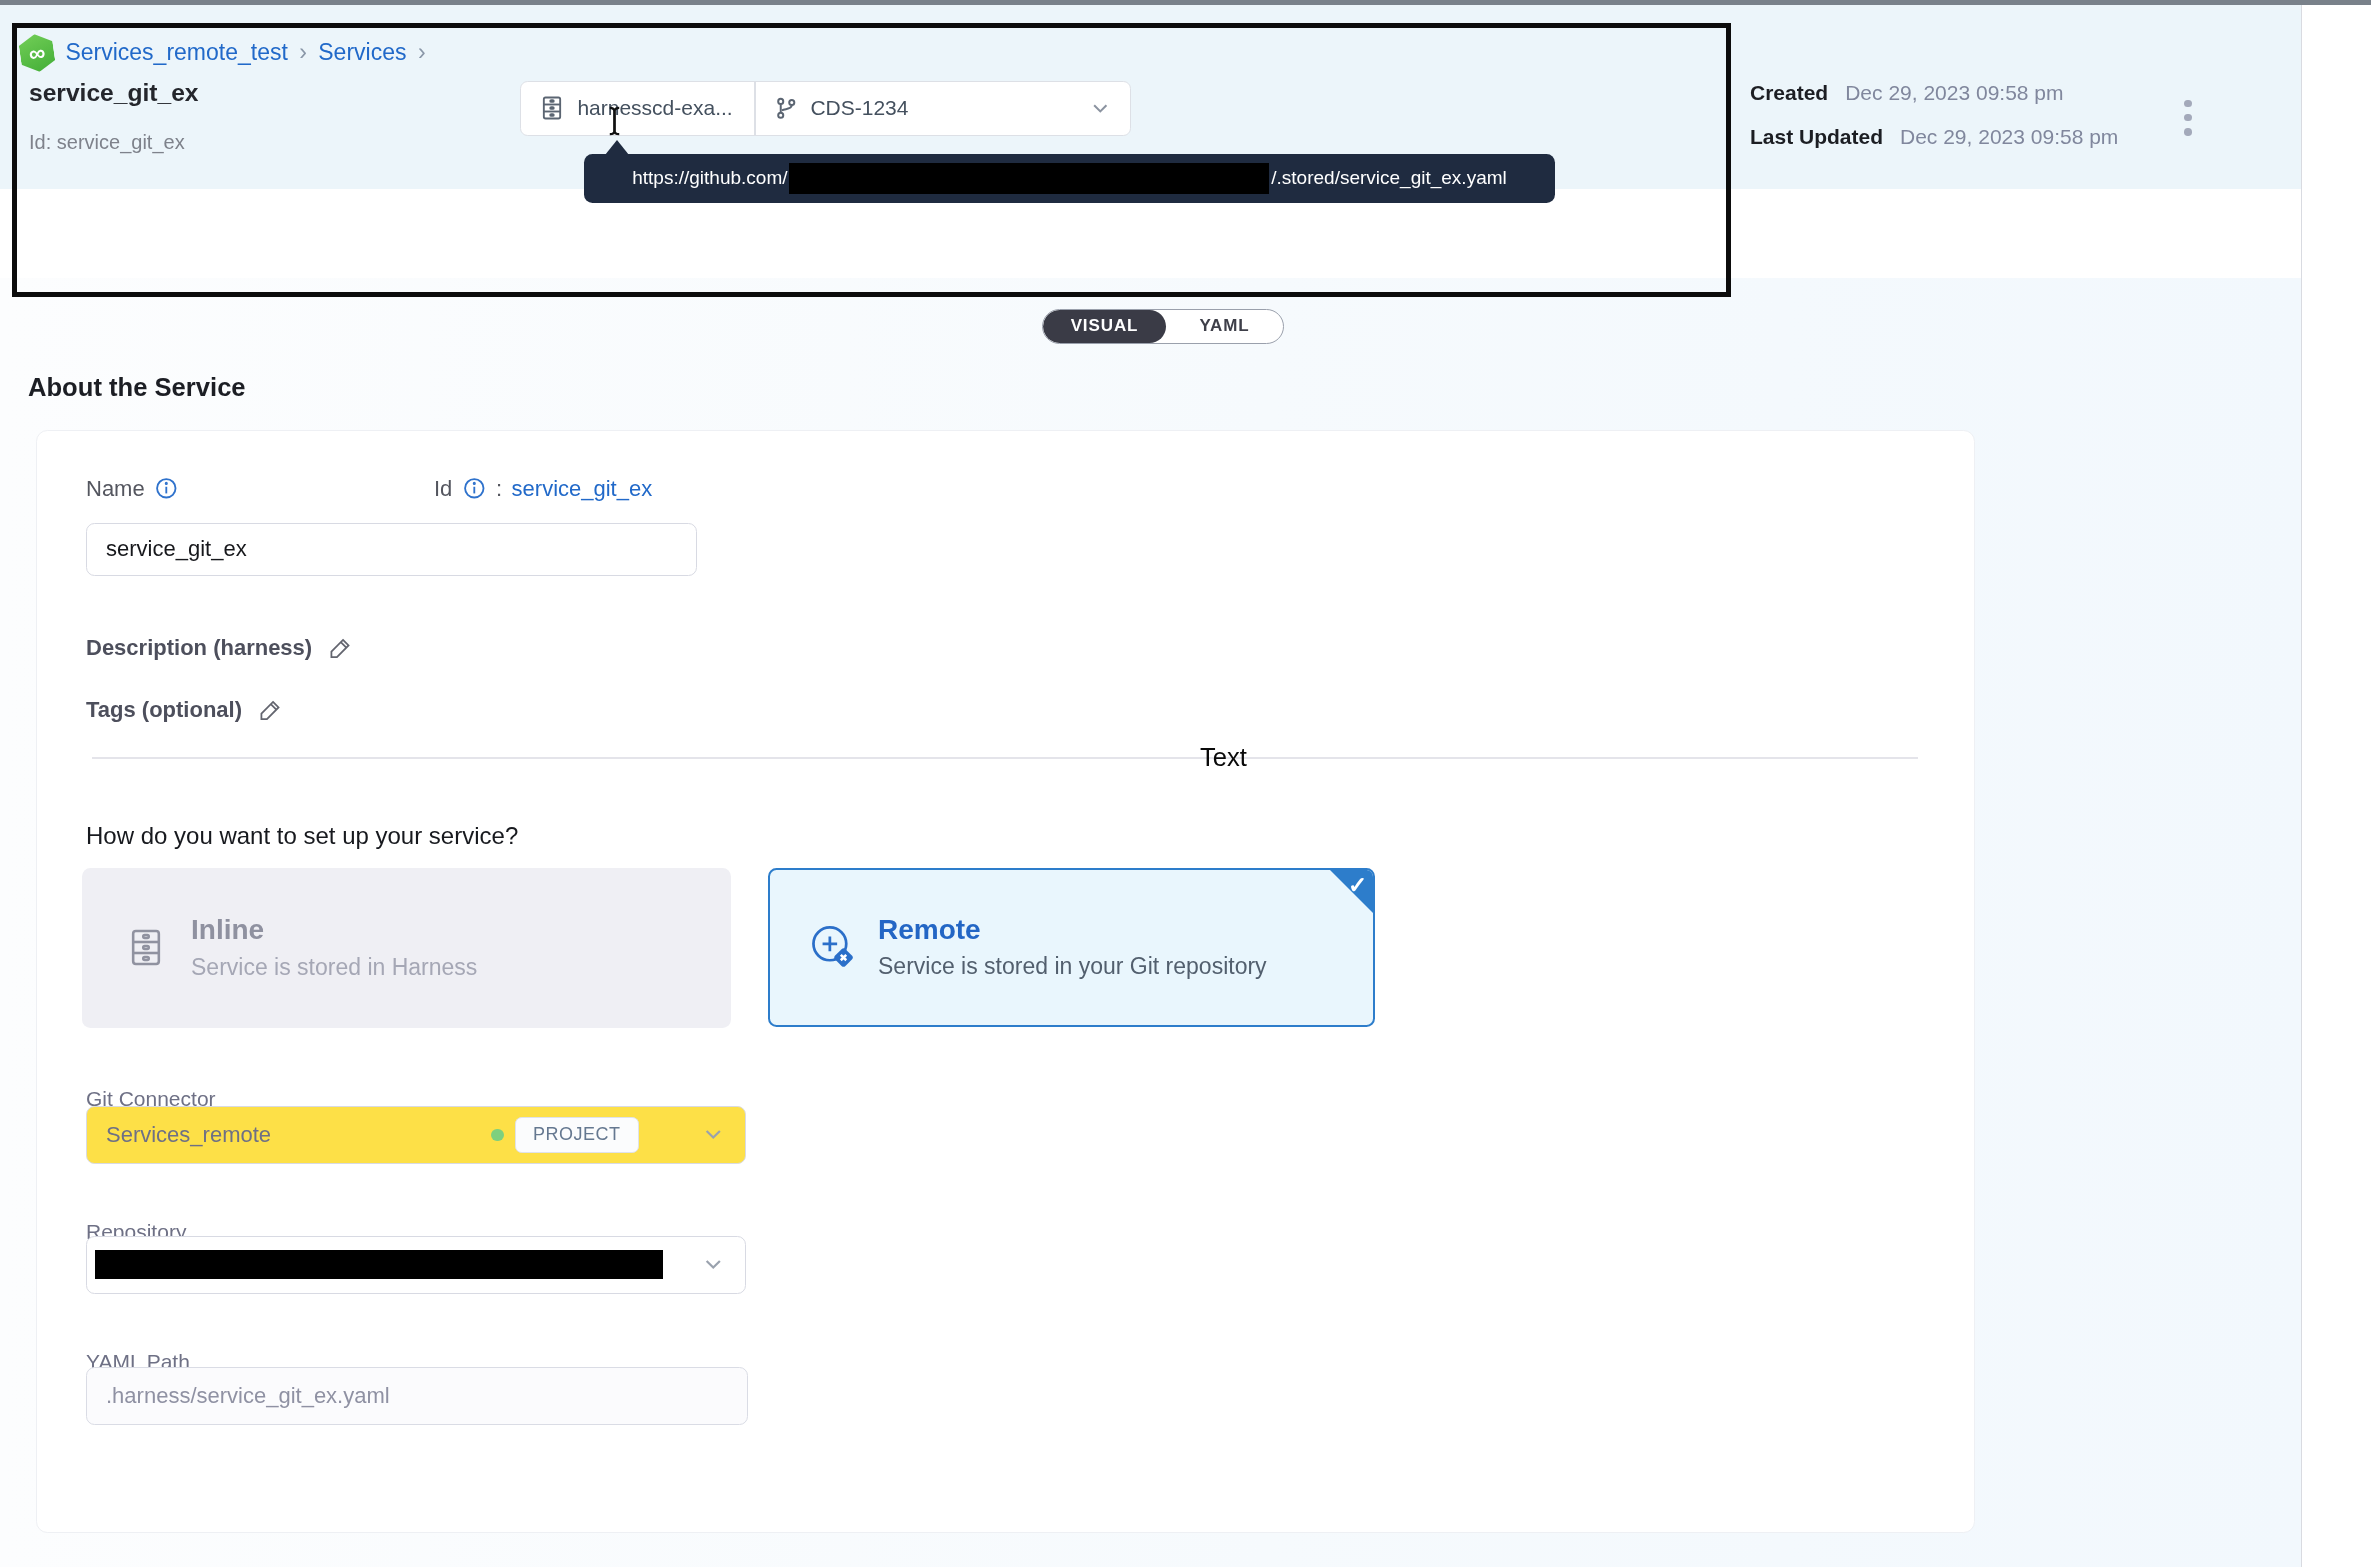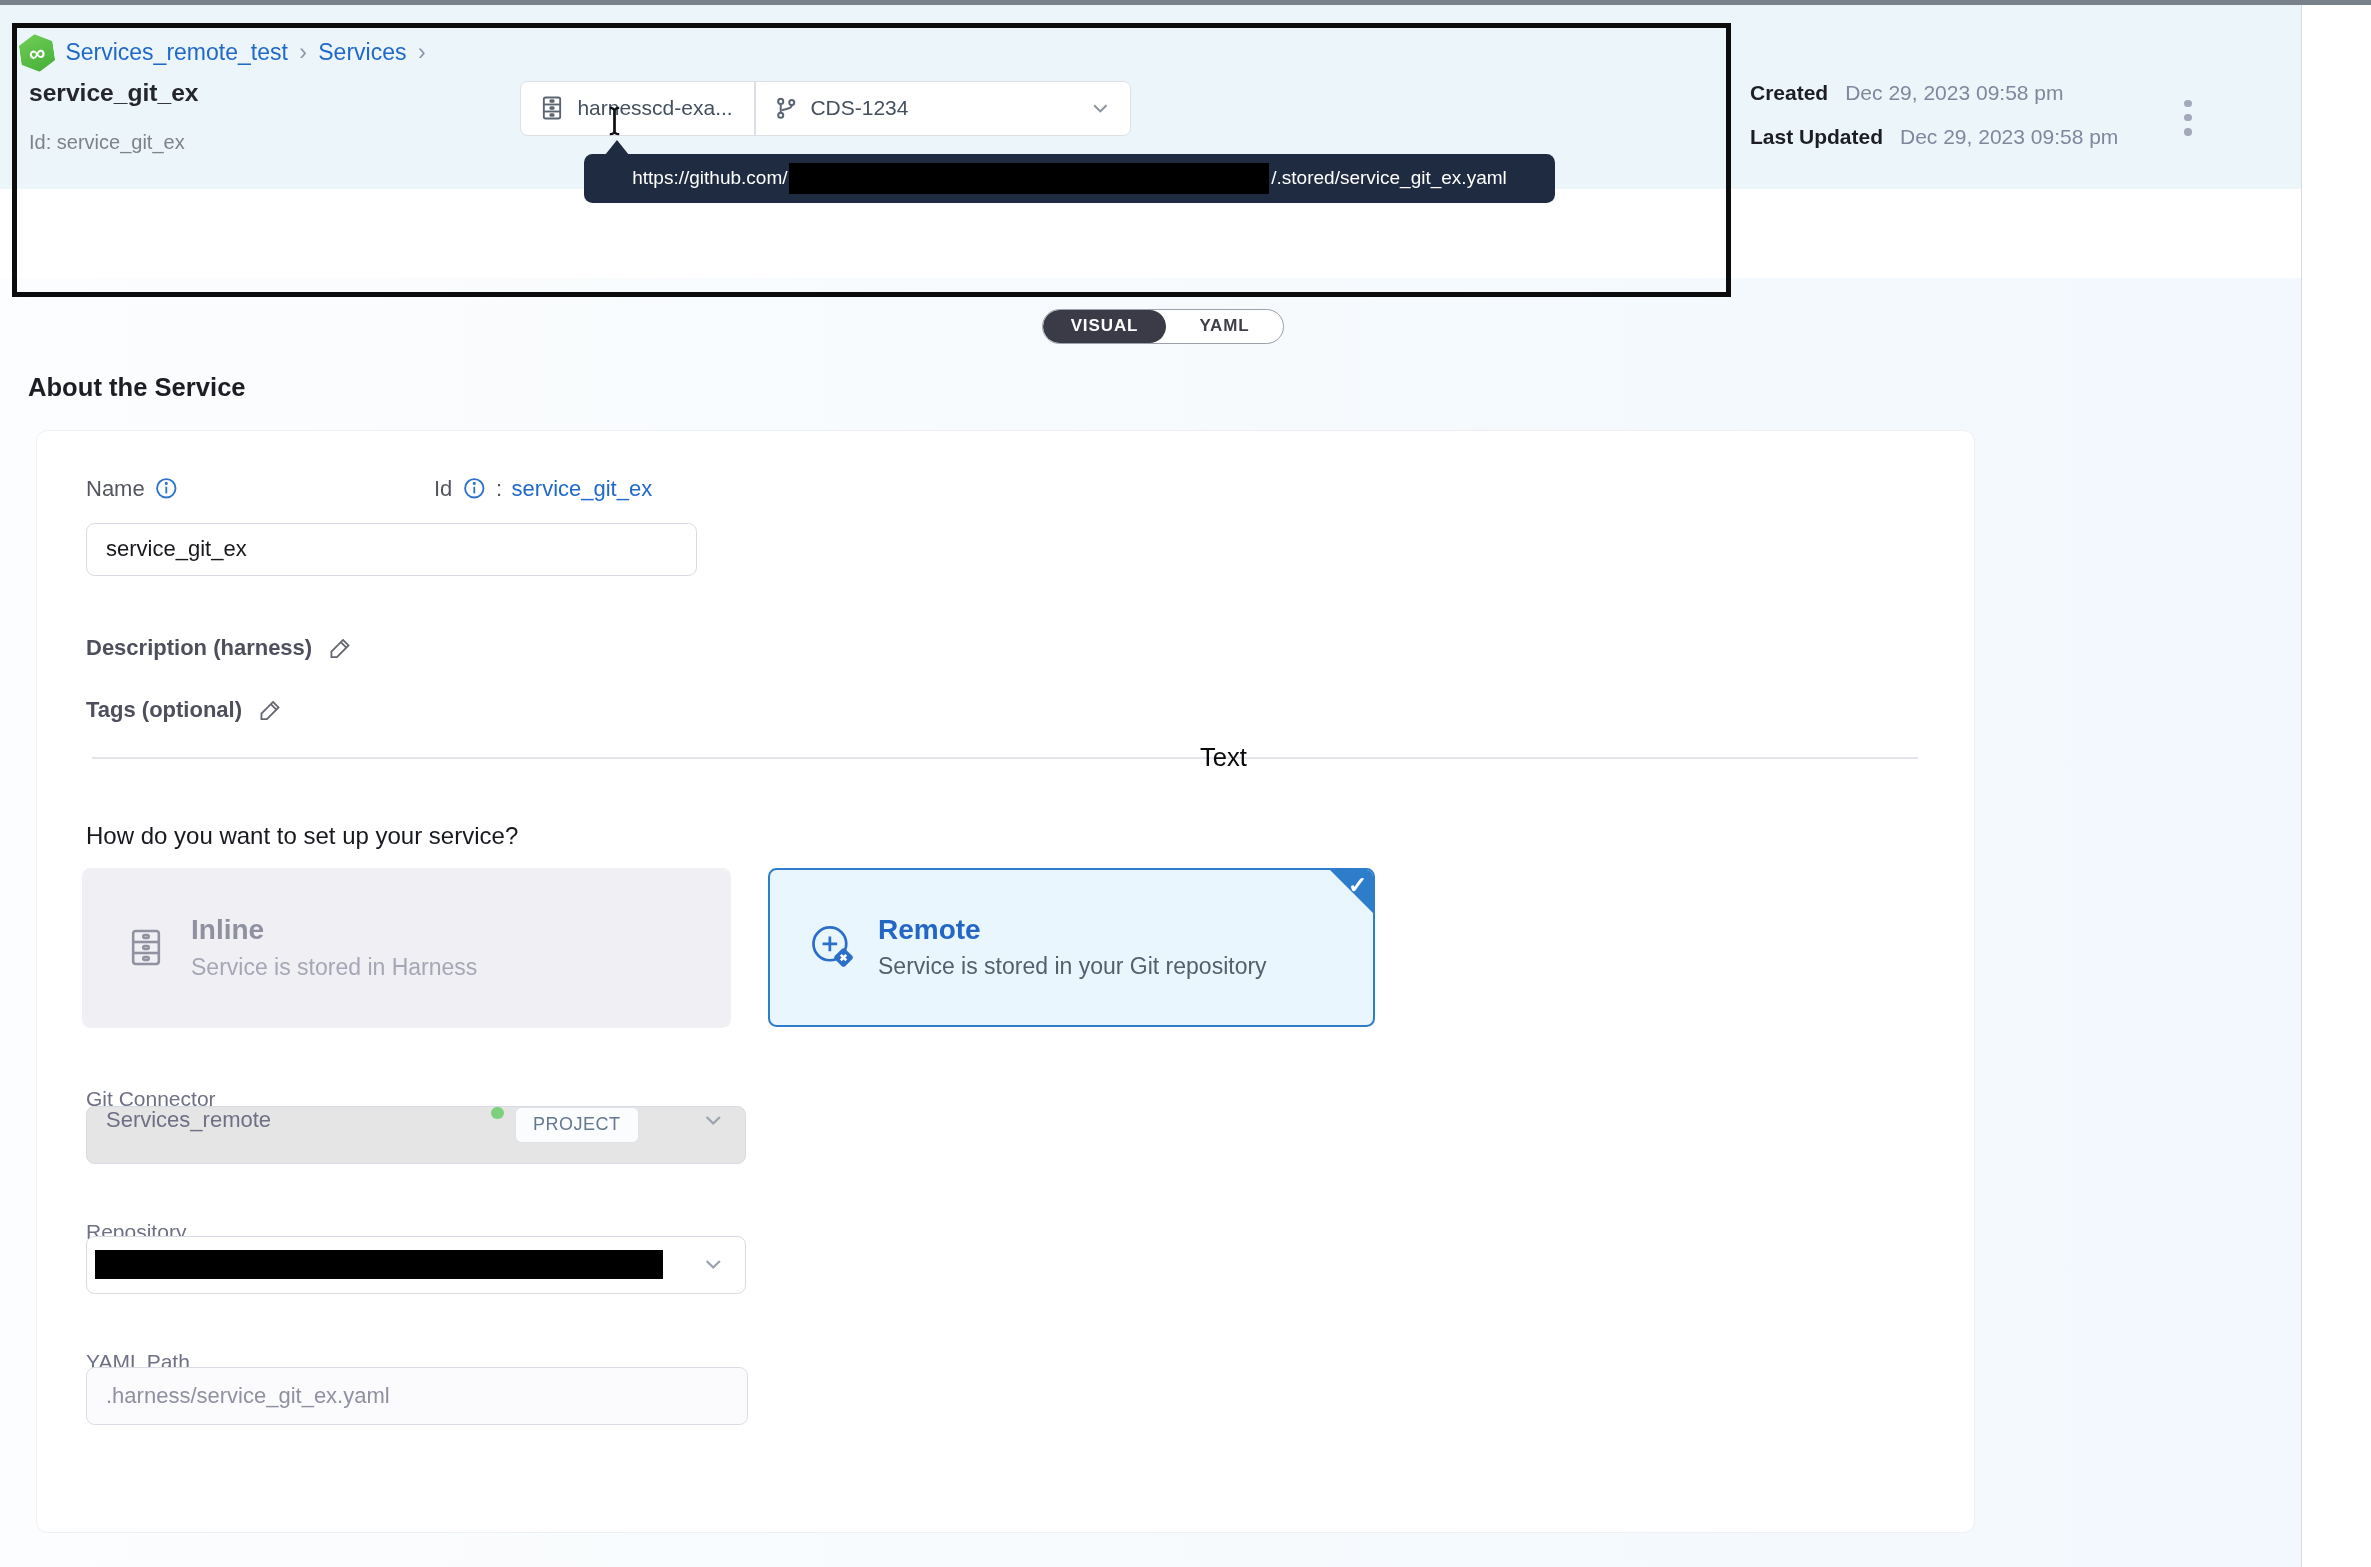--- a/index.html
+++ b/index.html
@@ -84,21 +84,21 @@
   .opt-title-gray { font-size:28px; font-weight:700; color:#8f91a0; }
   .opt-sub-gray { font-size:23px; color:#a5a7b5; margin-top:7.6px; }
 
   .remote-card { position:absolute; left:731px; top:437px; width:607px; height:159px; background:#e9f6fd; border:2.8px solid #2d7dcb; border-radius:8.5px; display:flex; align-items:center; padding-left:38px; gap:19px; overflow:hidden; }
   .corner-check { position:absolute; right:-2.8px; top:-2.8px; width:0; height:0; border-left:49px solid transparent; border-top:49px solid #2d7dcb; }
   .corner-check-mark { position:absolute; right:5.7px; top:1.9px; color:#fff; font-size:23px; font-weight:700; z-index:2; }
   .opt-title-blue { font-size:28px; font-weight:700; color:#2366c5; }
   .opt-sub-dark { font-size:23px; color:#525f6e; margin-top:7.6px; }
 
   .field-label-gc { position:absolute; left:49px; top:632px; }
-  .select-gc { position:absolute; left:49px; top:675px; width:660px; height:58px; border:1.9px solid #d8dae3; border-radius:8.5px; background:#e5e5e5; display:flex; align-items:flex-start; padding:0 19px; }
+  .select-gc { position:absolute; left:49px; top:675px; width:660px; height:58px; border:1.9px solid #d8dae3; border-radius:8.5px; background:#fde047; display:flex; align-items:center; padding:0 19px; }
   .select-value { font-size:22px; color:#6e7085; }
   .green-dot { width:12.3px; height:12.3px; border-radius:50%; background:#7ed07e; margin-left:auto; }
   .scope-badge { margin-left:11.4px; border:1.9px solid #dfe2e9; background:#fbfcfd; border-radius:6.6px; padding:6.6px 17px; font-size:18px; letter-spacing:0.5px; color:#657890; }
   .select-chevron { margin-left:61px; }
 
   .field-label-repo { position:absolute; left:49px; top:765px; }
   .select-repo { position:absolute; left:49px; top:805px; width:660px; height:58px; border:1.9px solid #d8dae3; border-radius:8.5px; background:#fff; display:flex; align-items:center; padding:0 19px; }
   .repo-redact { width:568px; height:29px; background:#000; margin-left:-11.4px; }
   .select-repo .select-chevron { margin-left:auto; }
 

